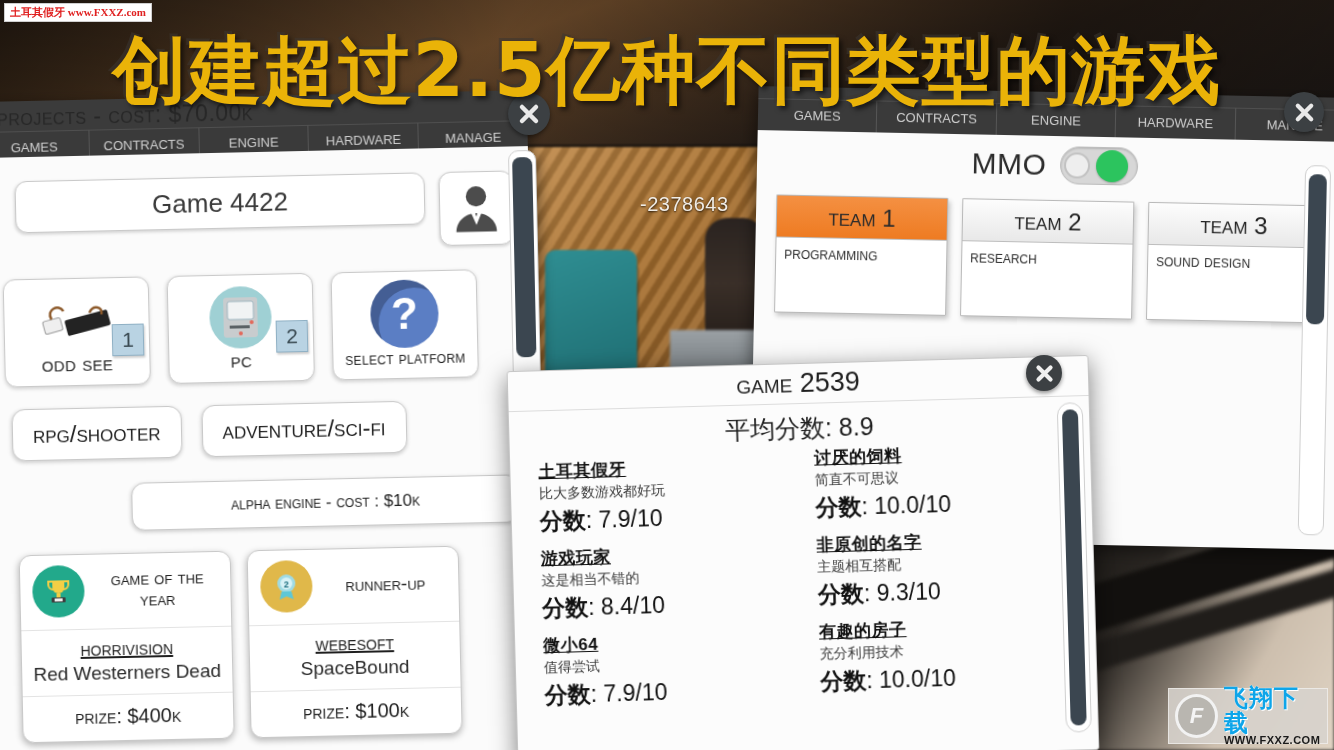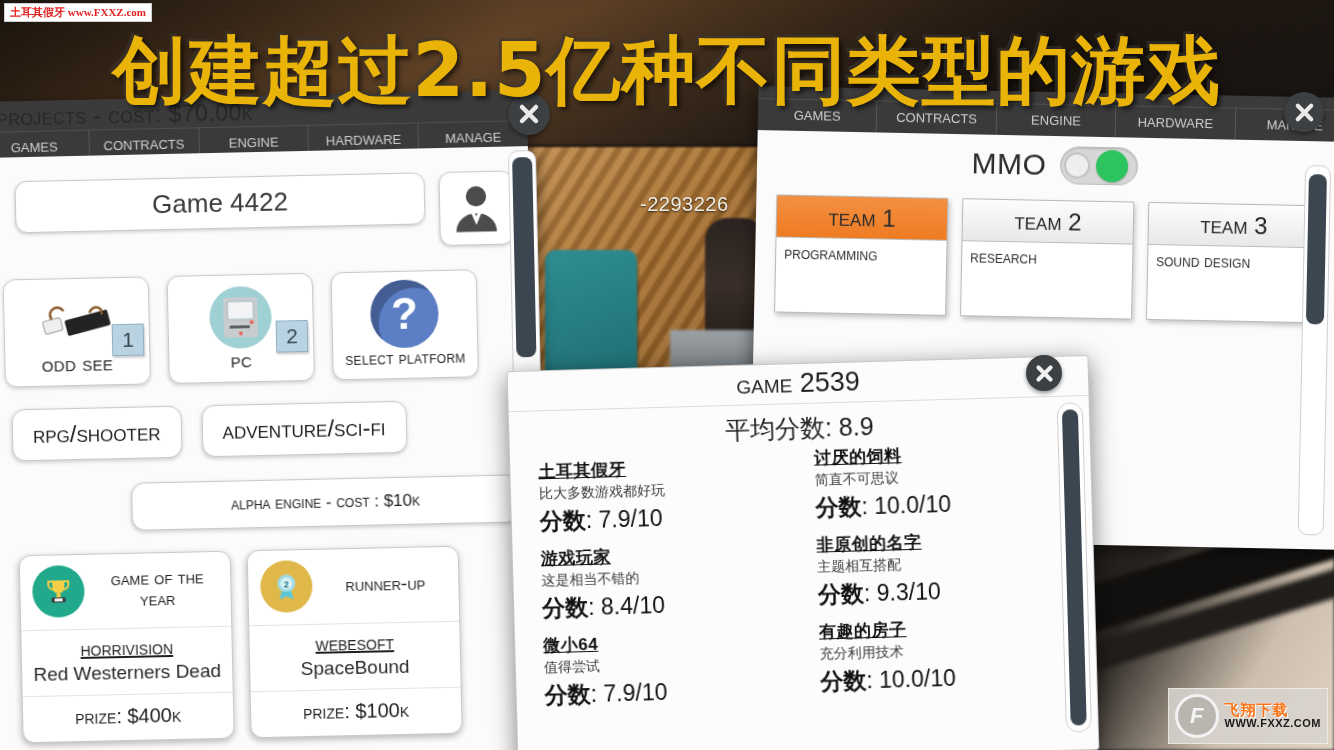--- a/index.html
+++ b/index.html
@@ -281,38 +281,38 @@
     background:rgba(215,211,205,.88); border:1px solid rgba(255,255,255,.5);
     display:flex; align-items:center; gap:6px; padding:4px 6px;
   }
   .wm-bot .ring {
     width:44px;height:44px;border-radius:50%;
     border:3px solid #f2f2f2; background:#b9b6b0;
     display:flex;align-items:center;justify-content:center;
     color:#f4f4f4; font-size:22px; font-weight:bold; font-style:italic;
   }
   .wm-bot .txt { line-height:1.05; }
-  .wm-bot .cn { font-size:15px; font-weight:bold; color:#f97316;
+  .wm-bot .cn { font-size:24px; font-weight:bold; color:#0ea5e9;
                 text-shadow:0 0 1px #fff,1px 1px 0 #fff; letter-spacing:1px; }
   .wm-bot .en { font-size:11px; font-weight:bold; color:#1a1a1a; letter-spacing:.5px; }
 </style>
 </head>
 <body>
 
 <div class="bg">
   <div class="bg-a"></div>
   <div class="bg-wood"></div>
   <div class="bg-chair"></div>
   <div class="bg-person"></div>
   <div class="bg-desk"></div>
   <div class="bg-lowerleft"></div>
   <div class="bg-lowerright"></div>
   <div class="bg-stripe"></div>
   <div class="bg-stripe2"></div>
-  <div class="bg-num">-2293226</div>
+  <div class="bg-num">-2378643</div>
 </div>
 
 <div class="win" id="win-left">
   <div class="win-head">
     <div class="win-title">Projects - Cost: $70.00K</div>
     <div class="tabs">
       <div class="tab">Games</div>
       <div class="tab">Contracts</div>
       <div class="tab">Engine</div>
       <div class="tab">Hardware</div>

